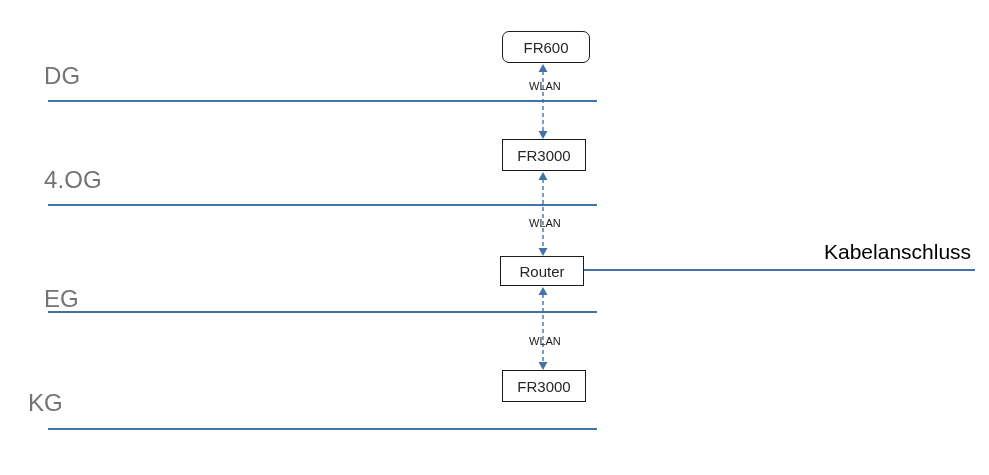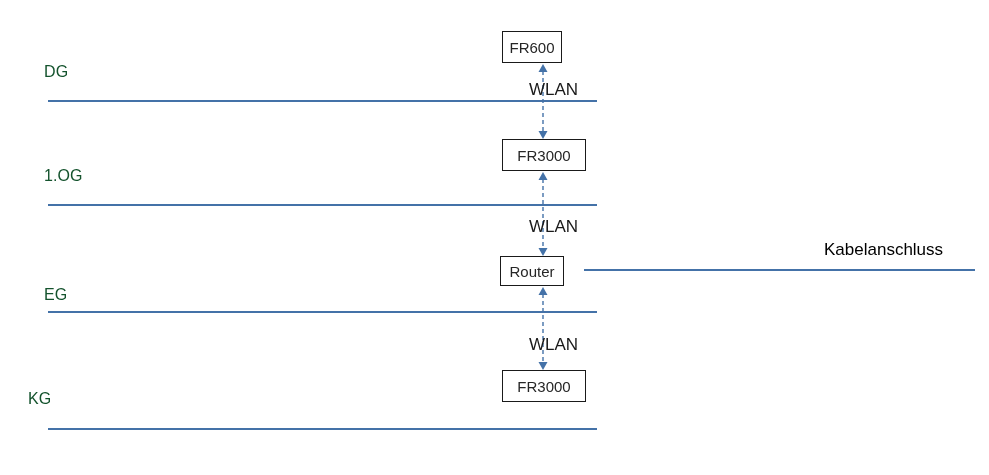--- a/index.html
+++ b/index.html
@@ -21,22 +21,22 @@
   
   .floor-line {
     position: absolute;
     height: 0;
     border-top: 2px solid #4472a8;
     left: 48px;
     width: 549px;
   }
   .floor-label {
     position: absolute;
-    font-size: 16px;
-    color: #14532d;
+    font-size: 24px;
+    color: #737373;
     line-height: 1;
     white-space: nowrap;
     letter-spacing: 0.1px;
   }
   
   .device-box {
     position: absolute;
     box-sizing: border-box;
     border: 1.6px solid #1a1a1a;
     background: #ffffff;
@@ -52,52 +52,52 @@
   .wlan-link {
     position: absolute;
     z-index: 2;
   }
   .wlan-link svg {
     display: block;
     overflow: visible;
   }
   .wlan-label {
     position: absolute;
-    font-size: 17px;
+    font-size: 11px;
     color: #1a1a1a;
     white-space: nowrap;
     background: transparent;
     z-index: 4;
     line-height: 1;
   }
   
   .cable-line {
     position: absolute;
     height: 0;
     border-top: 2px solid #4472a8;
     z-index: 1;
   }
   .cable-label {
     position: absolute;
-    font-size: 17px;
+    font-size: 21px;
     color: #000000;
     white-space: nowrap;
     line-height: 1;
   }
 </style>
 </head>
 <body>
 
 <div id="canvas">
 
   <div id="floors-layer">
       <div class="floor-line" style="top: 100px;"></div>
       <div class="floor-label" style="left: 44px; top: 64px;">DG</div>
       <div class="floor-line" style="top: 204px;"></div>
-      <div class="floor-label" style="left: 44px; top: 168px;">1.OG</div>
+      <div class="floor-label" style="left: 44px; top: 168px;">4.OG</div>
       <div class="floor-line" style="top: 311px;"></div>
       <div class="floor-label" style="left: 44px; top: 279px; margin-top: 8px;">EG</div>
       <div class="floor-line" style="top: 428px;"></div>
       <div class="floor-label" style="left: 28px; top: 391px;">KG</div>
     </div>
 
   <div id="links-layer">
       <div class="wlan-link" style="left: 533px; top: 64px; width: 20px; height: 75px;">
         <svg width="20" height="75" viewBox="0 0 20 75">
           <line x1="10" y1="7" x2="10" y2="68" stroke="#4472a8" stroke-width="1.4" stroke-dasharray="4,3"></line>
@@ -121,19 +121,19 @@
           <polygon points="10,83 5.5,75 14.5,75" fill="#4472a8"></polygon>
         </svg>
       </div>
       <div class="wlan-label" style="left: 529px; top: 336px;">WLAN</div>
     </div>
 
   <div class="cable-line" id="cable-line" style="left: 584px; top: 269px; width: 391px;"></div>
   <div class="cable-label" id="cable-label" style="left: 824px; top: 241px;">Kabelanschluss</div>
 
   <div id="devices-layer">
-      <div class="device-box" style="left: 502px; top: 31px; width: 60px; height: 32px;">FR600</div>
+      <div class="device-box" style="left: 502px; top: 31px; width: 88px; height: 32px; border-radius: 7px;">FR600</div>
       <div class="device-box" style="left: 502px; top: 139px; width: 84px; height: 32px;">FR3000</div>
-      <div class="device-box" style="left: 500px; top: 256px; width: 64px; height: 30px;">Router</div>
+      <div class="device-box" style="left: 500px; top: 256px; width: 84px; height: 30px;">Router</div>
       <div class="device-box" style="left: 502px; top: 370px; width: 84px; height: 32px;">FR3000</div>
     </div>
 
 </div>
 
 </body></html>

